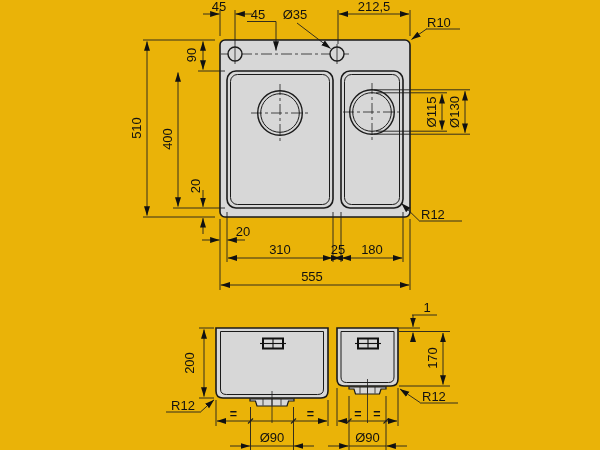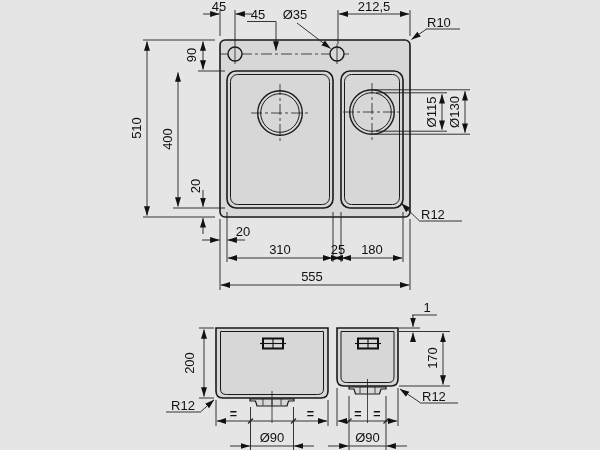--- a/index.html
+++ b/index.html
@@ -1,16 +1,16 @@
 <!DOCTYPE html>
 <html><head>
 <meta charset="utf-8">
 <style>
   html,body{margin:0;padding:0;background:#ffffff;}
-  .stage{width:600px;height:450px;background:#e5e5e5;position:relative;overflow:hidden;}
+  .stage{width:600px;height:450px;background:#eab308;position:relative;overflow:hidden;}
   svg text{font-family:"Liberation Sans",sans-serif;font-size:13px;fill:#111;}
   svg text.eq{font-size:12.5px;font-weight:700;}
   .obj{fill:none;stroke:#1a1a1a;stroke-width:1.6;}
   .obj2{fill:none;stroke:#1a1a1a;stroke-width:1;}
   .fillg{fill:#d7d7d7;stroke:#1a1a1a;stroke-width:1.6;}
   .dim{stroke:#1f1f1f;stroke-width:0.9;fill:none;}
   .tick{stroke:#1f1f1f;stroke-width:1.1;fill:none;}
   .cl{stroke:#1f1f1f;stroke-width:0.8;fill:none;stroke-dasharray:11 3 3 3;}
   .thin{stroke:#1f1f1f;stroke-width:0.8;fill:none;}
   .slot{fill:none;stroke:#111;stroke-width:2;}

